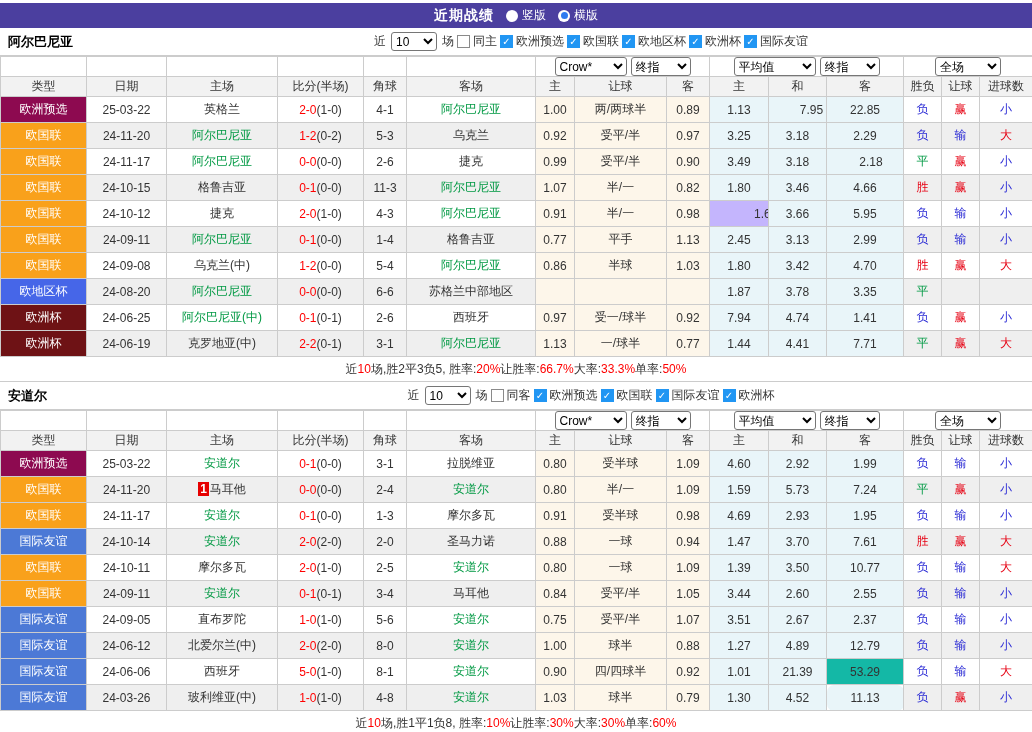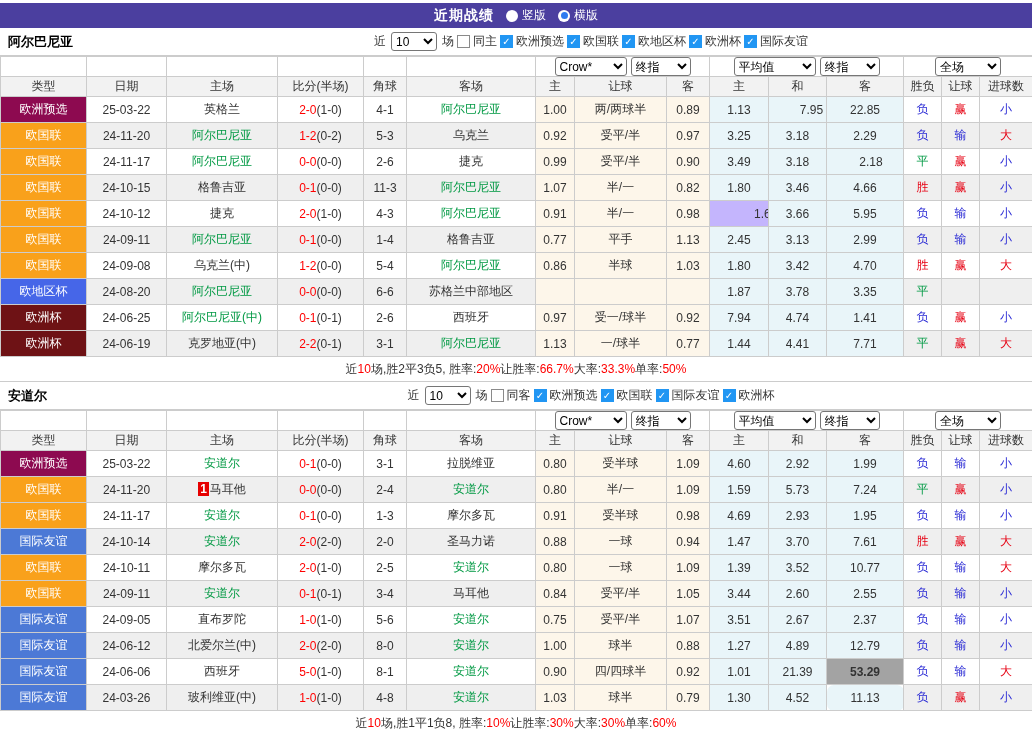--- a/index.html
+++ b/index.html
@@ -441,21 +441,21 @@
           <td class="type" style="background: rgb(249, 161, 27);">欧国联</td>
           <td>24-10-11</td>
           <td><span>摩尔多瓦</span></td>
           <td><span class="score-main">2-0</span><span class="score-half">(1-0)</span></td>
           <td>2-5</td>
           <td><span class="hl">安道尔</span></td>
           <td style="background: rgb(253, 246, 234);">0.80</td>
           <td style="background: rgb(253, 246, 234);">一球</td>
           <td style="background: rgb(253, 246, 234);">1.09</td>
           <td style="background: rgb(233, 245, 249);">1.39</td>
-          <td style="background: rgb(233, 245, 249);">3.52</td>
+          <td style="background: rgb(233, 245, 249);">3.50</td>
           <td style="background: rgb(233, 245, 249);">10.77</td>
           <td style="color: rgb(43, 43, 213);">负</td>
           <td style="color: rgb(43, 43, 213);">输</td>
           <td style="color: rgb(230, 0, 18);">大</td>
         </tr>
         <tr>
           <td class="type" style="background: rgb(249, 161, 27);">欧国联</td>
           <td>24-09-11</td>
           <td><span class="hl">安道尔</span></td>
           <td><span class="score-main">0-1</span><span class="score-half">(0-1)</span></td>
@@ -510,21 +510,21 @@
           <td>24-06-06</td>
           <td><span>西班牙</span></td>
           <td><span class="score-main">5-0</span><span class="score-half">(1-0)</span></td>
           <td>8-1</td>
           <td><span class="hl">安道尔</span></td>
           <td style="background: rgb(253, 246, 234);">0.90</td>
           <td style="background: rgb(253, 246, 234);">四/四球半</td>
           <td style="background: rgb(253, 246, 234);">0.92</td>
           <td style="background: rgb(233, 245, 249);">1.01</td>
           <td style="background: rgb(233, 245, 249);">21.39</td>
-          <td style="background: #a3a3a3; font-weight: bold;">53.29</td>
+          <td style="background: #14b8a6;">53.29</td>
           <td style="color: rgb(43, 43, 213);">负</td>
           <td style="color: rgb(43, 43, 213);">输</td>
           <td style="color: rgb(230, 0, 18);">大</td>
         </tr>
         <tr>
           <td class="type" style="background: rgb(76, 121, 214);">国际友谊</td>
           <td>24-03-26</td>
           <td><span>玻利维亚(中)</span></td>
           <td><span class="score-main">1-0</span><span class="score-half">(1-0)</span></td>
           <td>4-8</td>

